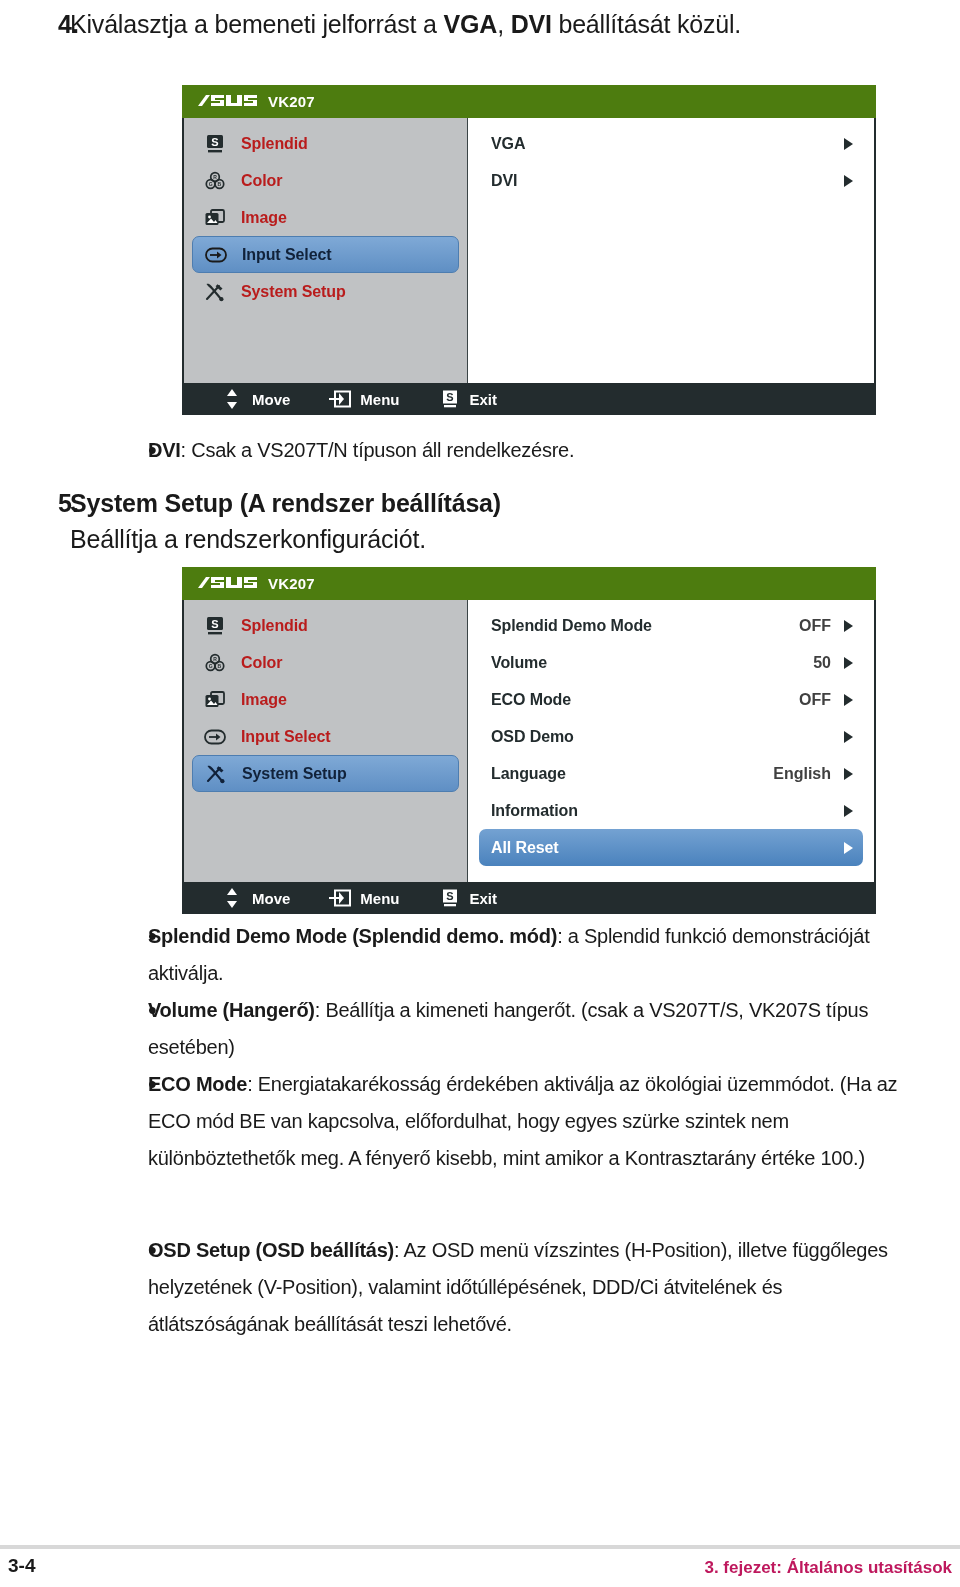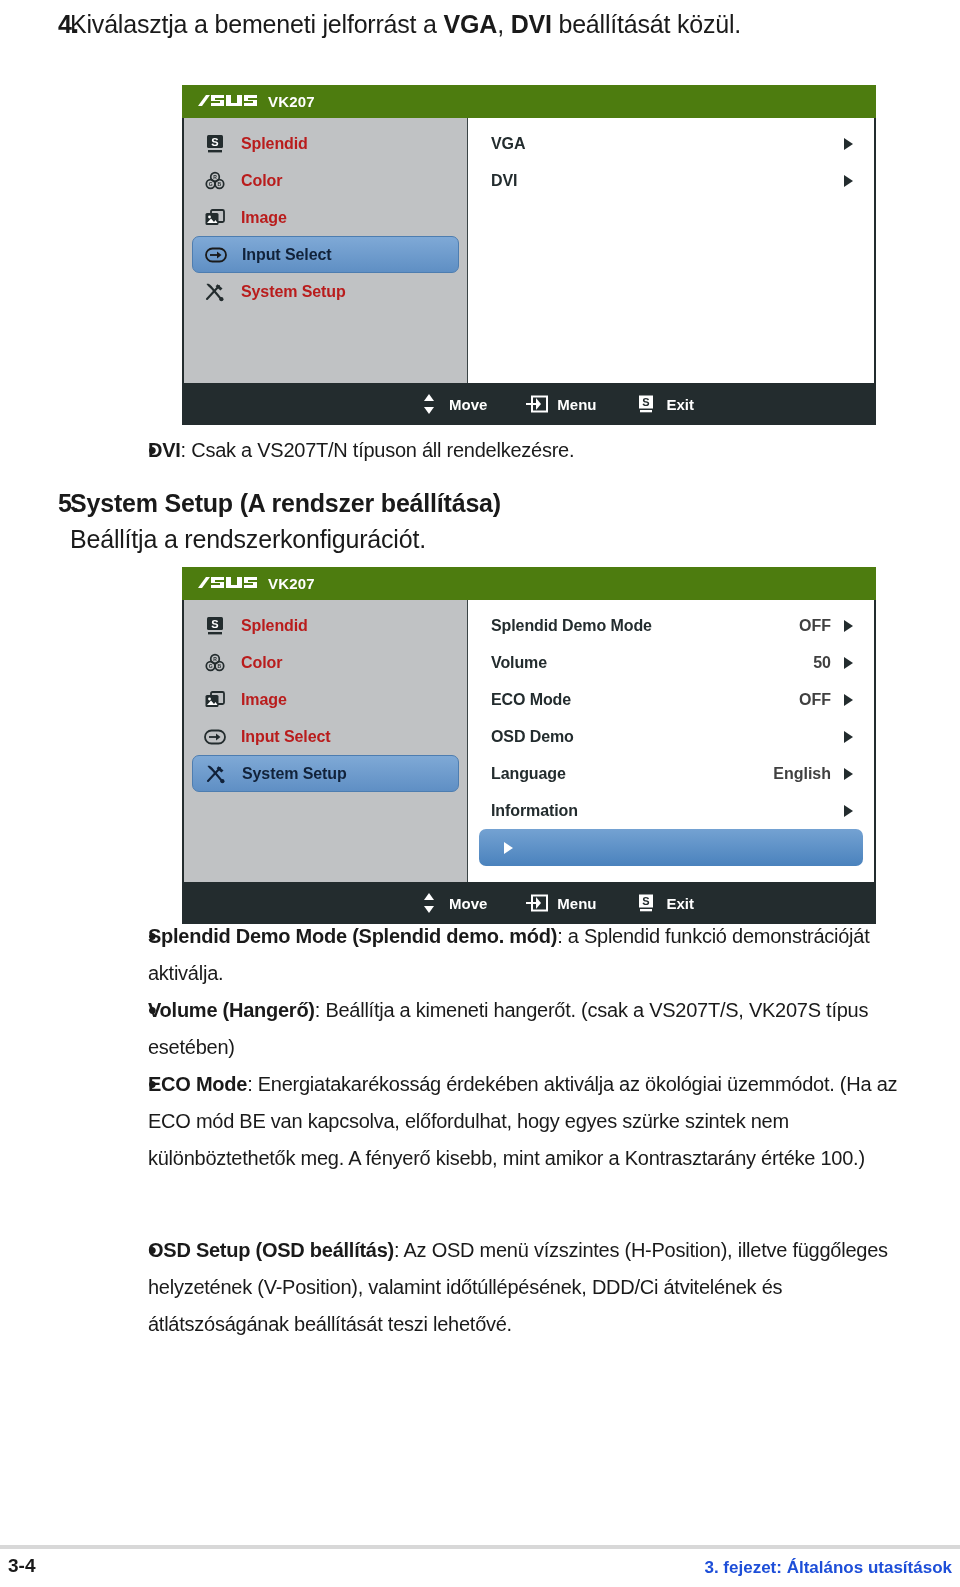--- a/index.html
+++ b/index.html
@@ -185,25 +185,24 @@
     width: 0; height: 0;
     border-left: 9px solid #232c2e;
     border-top: 6px solid transparent;
     border-bottom: 6px solid transparent;
     flex: 0 0 auto;
     margin-right: 4px;
   }
   .opt-row.selected .arrow { border-left-color: #ffffff; }
 
   .osd-footer {
-    height: 42px;
+    height: 32px;
     background: #232c2e;
     display: flex;
     align-items: center;
-    justify-content: flex-end;
     padding-right: 182px;
     box-sizing: border-box;
   }
   .foot-item {
     display: flex;
     align-items: center;
     margin-left: 38px;
   }
   .foot-icon {
     width: 24px;
@@ -230,21 +229,21 @@
   .page-num {
     position: absolute;
     font-size: 19px;
     font-weight: bold;
     color: #1a1a1a;
   }
   .page-chapter {
     position: absolute;
     font-size: 17px;
     font-weight: bold;
-    color: #1d4ed8;
+    color: #be185d;
     right: 8px;
     text-align: left;
   }
 </style>
 </head>
 <body>
 
 <div class="doc numbered-item" style="top:6px;">
   <div class="num">4.</div>
   <div class="item-body">
@@ -499,20 +498,21 @@
         <span class="opt-label">Language</span>
         <span class="opt-value">English</span>
         <span class="arrow"></span>
       </div>
       <div class="opt-row">
         <span class="opt-label">Information</span>
         <span class="opt-value"></span>
         <span class="arrow"></span>
       </div>
       <div class="opt-row selected">
+        <span class="opt-label">All Reset</span>
         <span class="opt-value"></span>
         <span class="arrow"></span>
       </div>
 
     </div>
   </div>
   <div class="osd-footer">
     <div class="foot-item">
       <span class="foot-icon">
         <svg width="14" height="24" viewBox="0 0 14 24">

